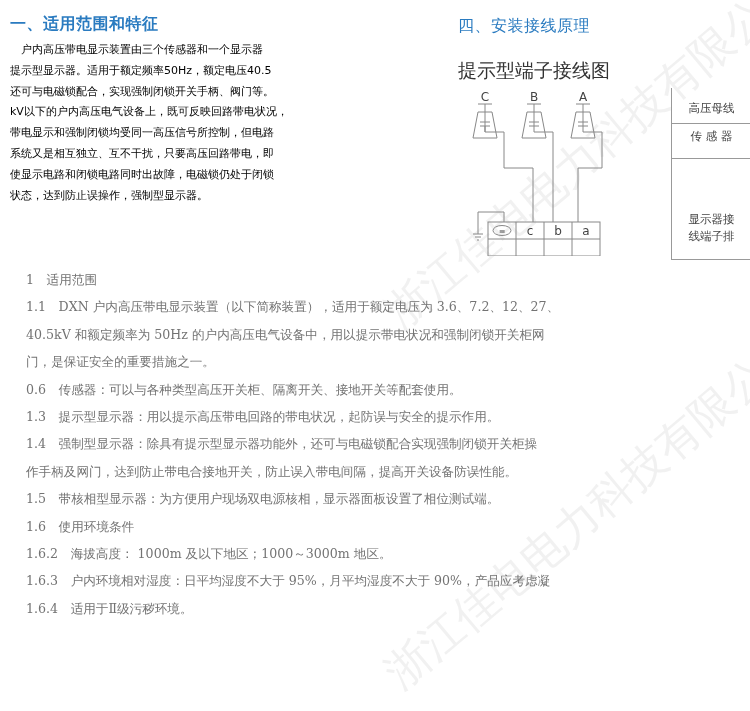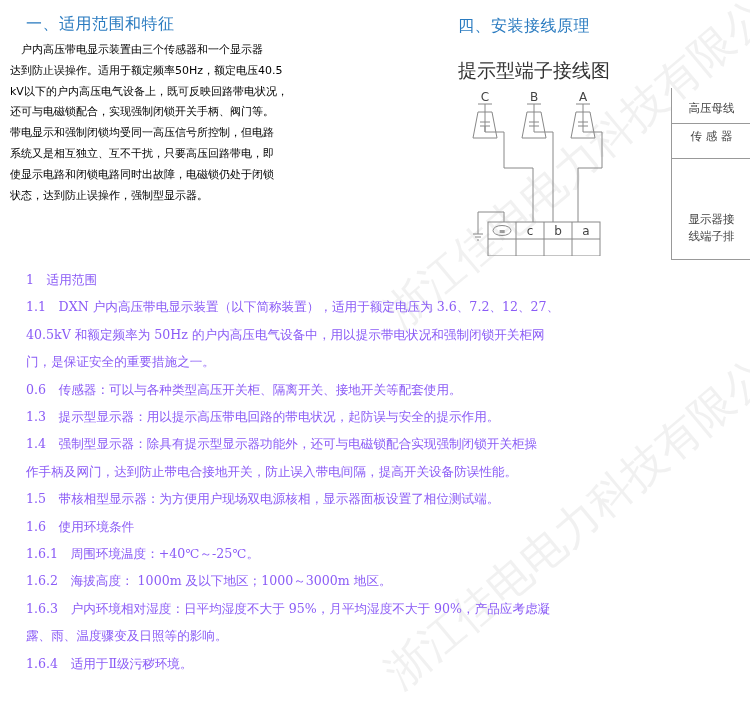--- a/index.html
+++ b/index.html
@@ -1,49 +1,49 @@
 <!DOCTYPE html>
 <html><head>
   <meta charset="utf-8">
   <style>
     html, body { margin: 0; padding: 0; background: #ffffff; }
     body { width: 750px; height: 711px; position: relative; overflow: hidden;
            font-family: "DejaVu Sans", "Liberation Sans", sans-serif; color: #333; }
     .sec-title { position: absolute; color: #2a7bc0; font-size: 16px; letter-spacing: 0.5px; }
-    #left-title { left: 26px; top: 14px; }
+    #left-title { left: 10px; top: 14px; font-weight: bold; }
     #right-title { left: 458px; top: 16px; }
     .intro { position: absolute; left: 10px; top: 40px; width: 355px;
              font-size: 11px; line-height: 20.8px; color: #000000; }
     .intro p { margin: 0; }
     .diagram-title { position: absolute; left: 458px; top: 58px; font-size: 19px; color: #333; }
     svg.diag { position: absolute; left: 458px; top: 84px; }
     .legend { position: absolute; left: 671px; top: 88px; width: 79px; height: 172px;
               border-left: 1px solid #999; }
     .legend .row { position: absolute; left: 0; width: 79px; text-align: center; font-size: 11.5px; color: #444; }
     .legend .line { position: absolute; left: 0; width: 79px; height: 1px; background: #999; }
     .body-text { position: absolute; left: 26px; top: 266px; width: 700px;
                  font-family: "DejaVu Serif", "Liberation Serif", serif;
-                 font-size: 12.6px; line-height: 27.4px; color: #8b5cf6; }
+                 font-size: 12.6px; line-height: 27.4px; color: #737373; }
     .body-text p { margin: 0; white-space: nowrap; }
     .wm { position: absolute; color: rgba(180,180,180,0.18); font-size: 44px; transform: rotate(-40deg);
           white-space: nowrap; pointer-events: none; font-family: "DejaVu Sans", sans-serif; }
   </style>
 </head>
 <body>
 
 <div class="wm" style="left:330px;top:120px;">浙江佳电电力科技有限公司</div>
 <div class="wm" style="left:330px;top:480px;">浙江佳电电力科技有限公司</div>
 
 <div id="left-title" class="sec-title">一、适用范围和特征</div>
 
 <div class="intro">
   <p>　户内高压带电显示装置由三个传感器和一个显示器</p>
-  <p>达到防止误操作。适用于额定频率50Hz，额定电压40.5</p>
+  <p>提示型显示器。适用于额定频率50Hz，额定电压40.5</p>
+  <p>还可与电磁锁配合，实现强制闭锁开关手柄、阀门等。</p>
   <p>kV以下的户内高压电气设备上，既可反映回路带电状况，</p>
-  <p>还可与电磁锁配合，实现强制闭锁开关手柄、阀门等。</p>
   <p>带电显示和强制闭锁均受同一高压信号所控制，但电路</p>
   <p>系统又是相互独立、互不干扰，只要高压回路带电，即</p>
   <p>使显示电路和闭锁电路同时出故障，电磁锁仍处于闭锁</p>
   <p>状态，达到防止误操作，强制型显示器。</p>
 </div>
 
 <div id="right-title" class="sec-title">四、安装接线原理</div>
 <div class="diagram-title">提示型端子接线图</div>
 
 <svg class="diag" width="210" height="172" viewBox="0 0 210 172">
@@ -118,18 +118,16 @@
   <p>1　适用范围</p>
   <p>1.1　DXN 户内高压带电显示装置（以下简称装置），适用于额定电压为 3.6、7.2、12、27、</p>
   <p>40.5kV 和额定频率为 50Hz 的户内高压电气设备中，用以提示带电状况和强制闭锁开关柜网</p>
   <p>门，是保证安全的重要措施之一。</p>
   <p>0.6　传感器：可以与各种类型高压开关柜、隔离开关、接地开关等配套使用。</p>
   <p>1.3　提示型显示器：用以提示高压带电回路的带电状况，起防误与安全的提示作用。</p>
   <p>1.4　强制型显示器：除具有提示型显示器功能外，还可与电磁锁配合实现强制闭锁开关柜操</p>
   <p>作手柄及网门，达到防止带电合接地开关，防止误入带电间隔，提高开关设备防误性能。</p>
   <p>1.5　带核相型显示器：为方便用户现场双电源核相，显示器面板设置了相位测试端。</p>
   <p>1.6　使用环境条件</p>
-  <p>1.6.1　周围环境温度：+40℃～-25℃。</p>
   <p>1.6.2　海拔高度： 1000m 及以下地区；1000～3000m 地区。</p>
   <p>1.6.3　户内环境相对湿度：日平均湿度不大于 95%，月平均湿度不大于 90%，产品应考虑凝</p>
-  <p>露、雨、温度骤变及日照等的影响。</p>
   <p>1.6.4　适用于Ⅱ级污秽环境。</p>
 </div>
 
 </body></html>

